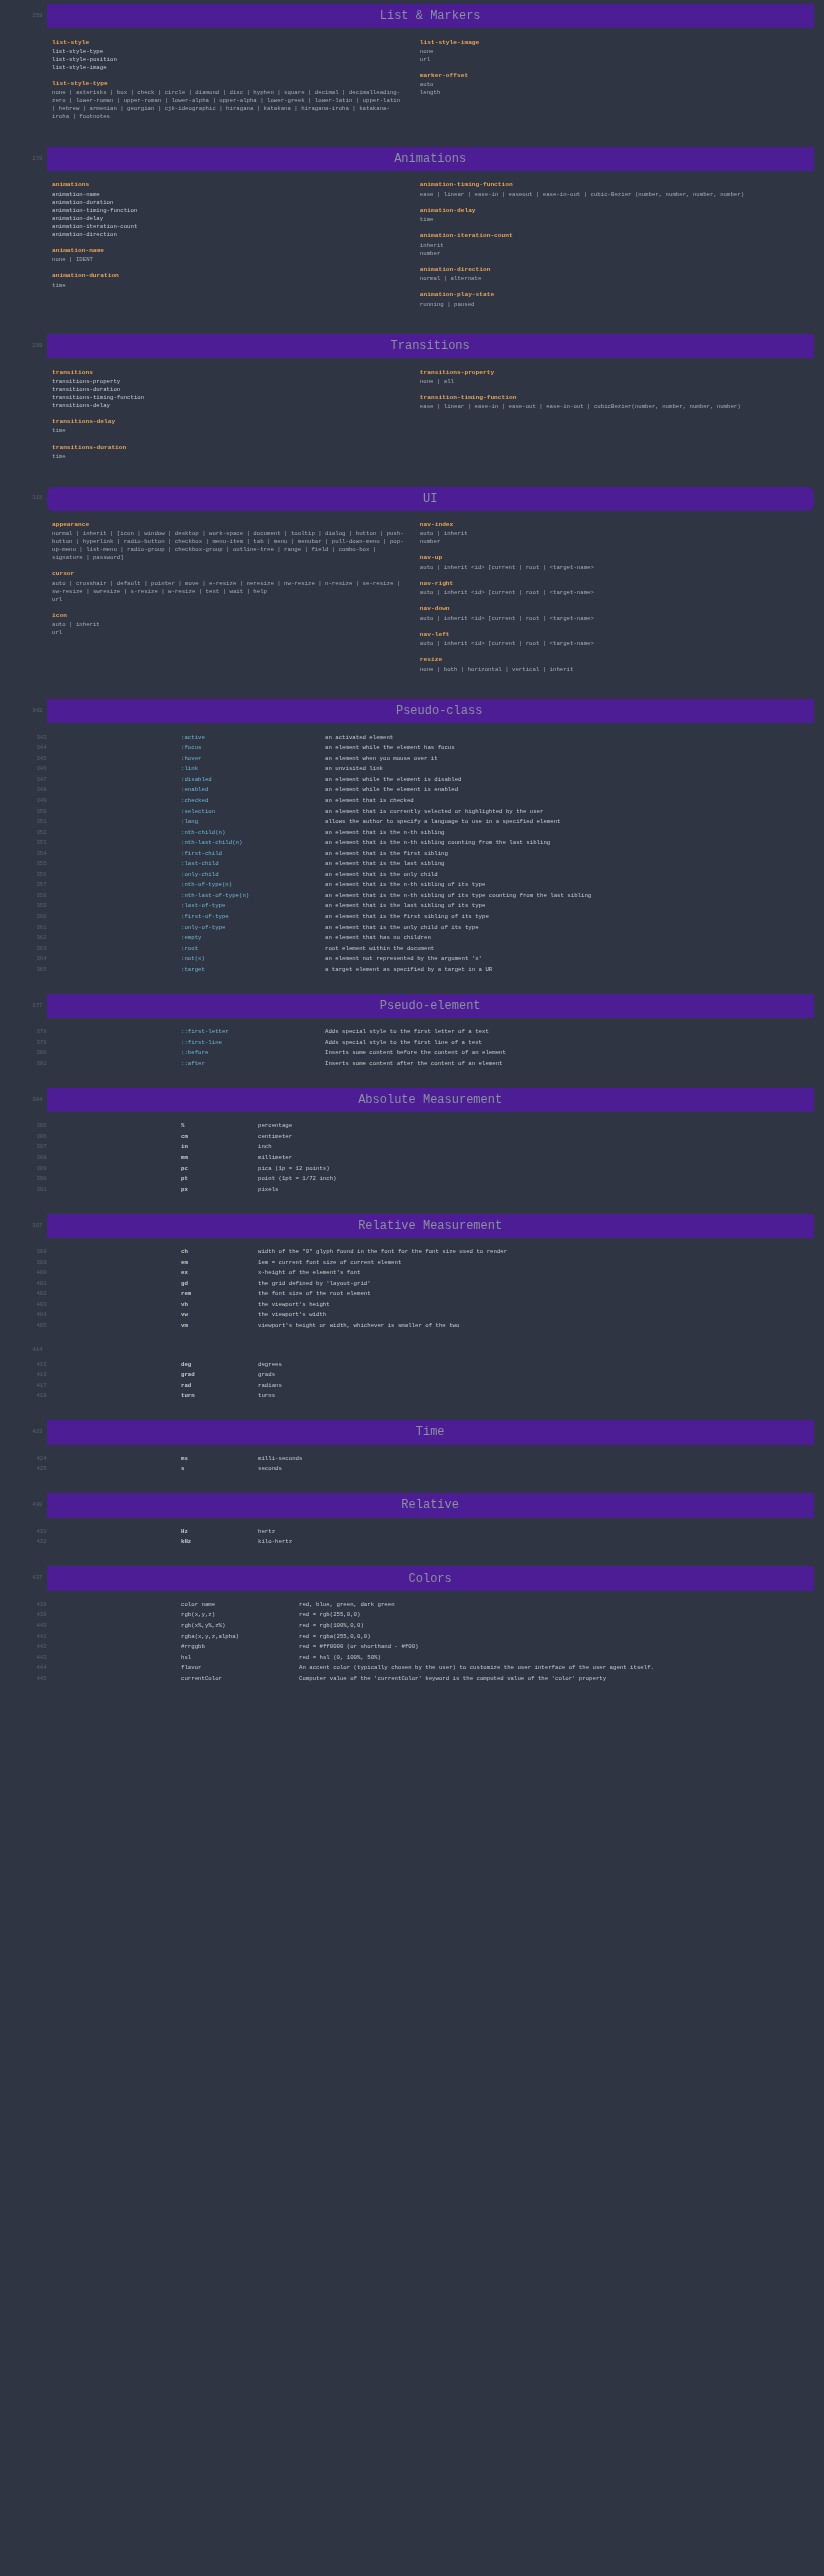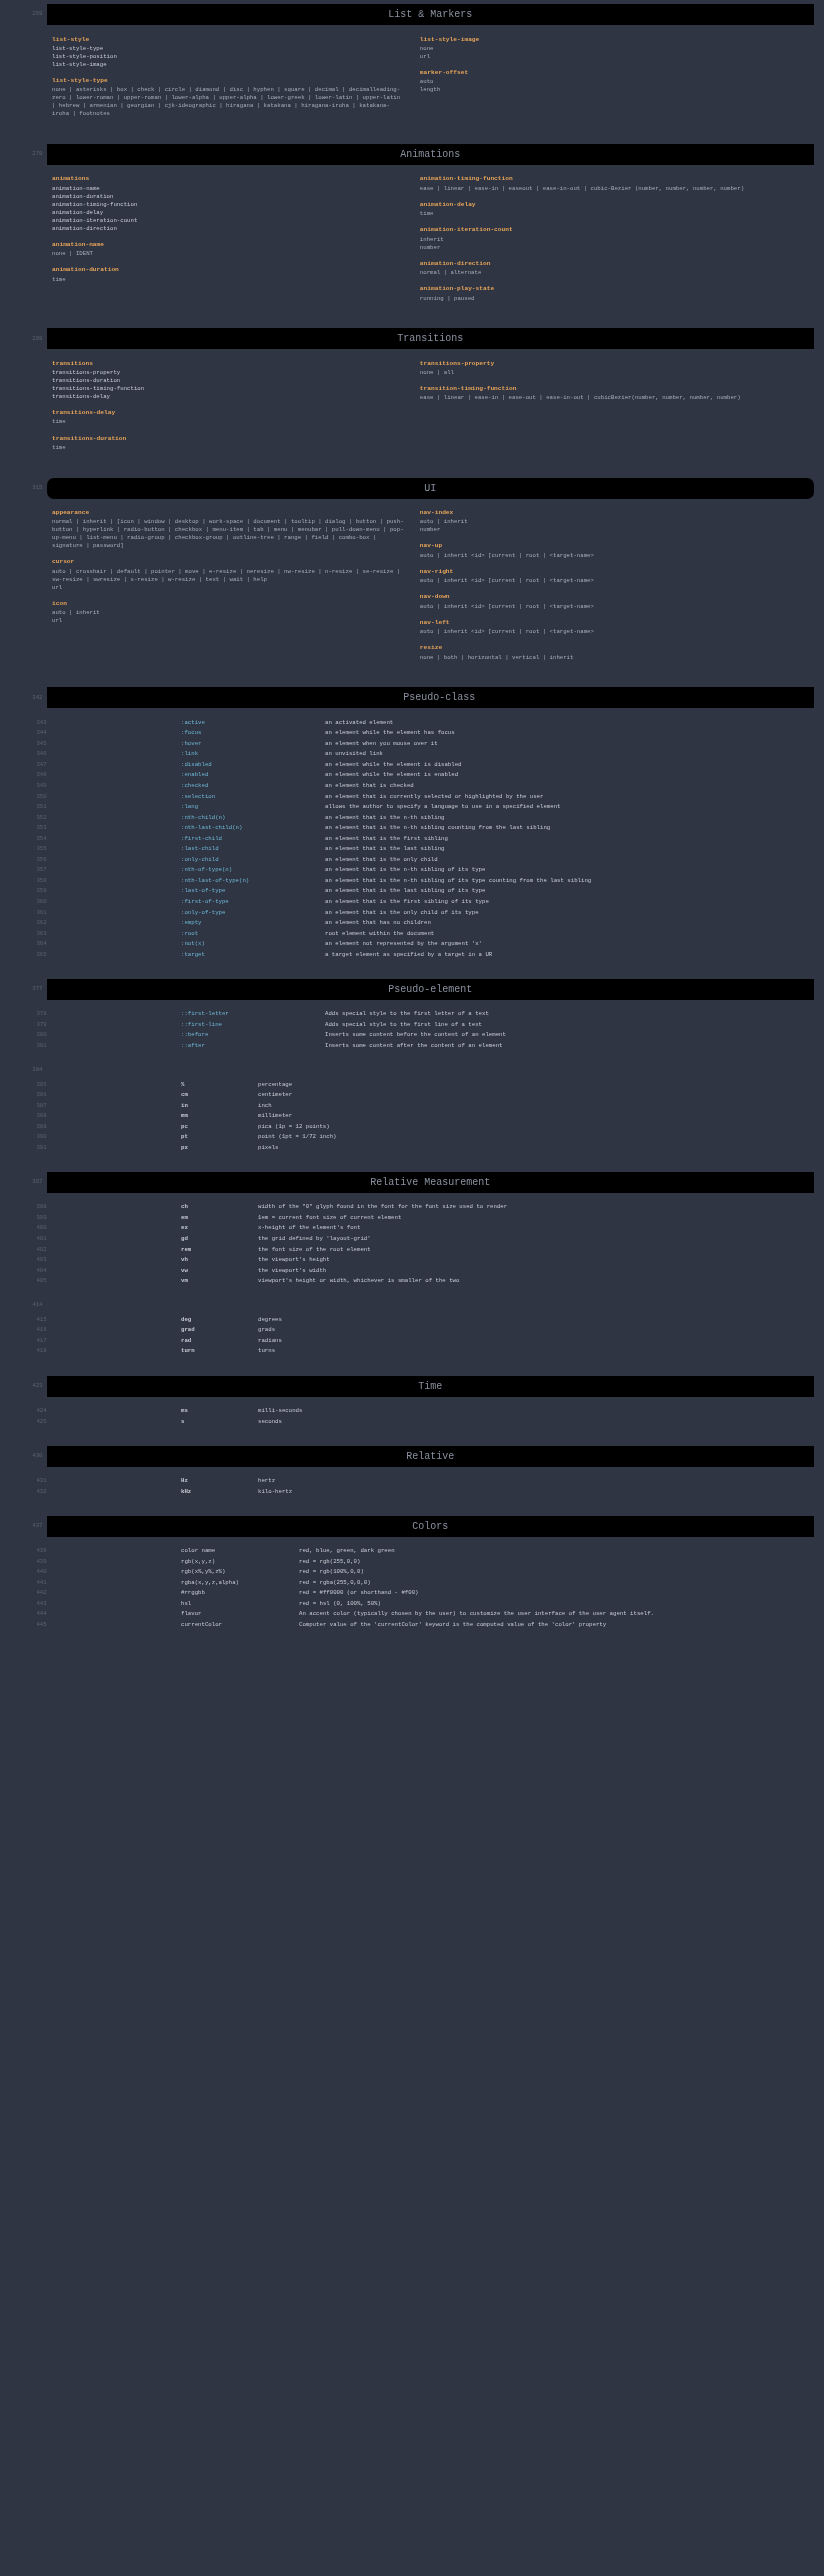--- a/index.html
+++ b/index.html
@@ -9,26 +9,26 @@
   font-family: 'Consolas', 'Monaco', 'Courier New', monospace;
   font-size: 6.2px;
   line-height: 1.5;
   width: 824px;
 }
 .content {
   padding-left: 26px;
   padding-right: 10.3px;
 }
 .section-header {
-  background: #000000;
+  background: #4c1d95;
   color: #8a919f;
   text-align: center;
   padding: 3.1px 0;
   margin: 4.1px 0;
-  font-size: 10px;
+  font-size: 12px;
 }
 .two-col {
   display: flex;
   padding: 5.2px 26px 10.3px 26px;
 }
 .col {
   flex: 1;
   padding-right: 15.5px;
 }
 .prop-title {
@@ -439,20 +439,21 @@
       <div class="table-row">
         <div class="ln-col">381</div>
         <div style="width: 124px;"></div>
         <div class="key-col">::after</div>
         <div class="desc-col">Inserts some content after the content of an element</div>
       </div>
     </div>
     <div class="spacer"></div>
     <div class="ln-header">
       <div class="ln-left">384</div>
+      <div class="section-header" style="flex: 1 1 0%;">Absolute Measurement</div>
     </div>
     <div class="table-section">
       <div class="table-row">
         <div class="ln-col">385</div>
         <div style="width: 124px;"></div>
         <div class="unit-key">%</div>
         <div class="desc-col">percentage</div>
       </div>
       <div class="table-row">
         <div class="ln-col">386</div>

